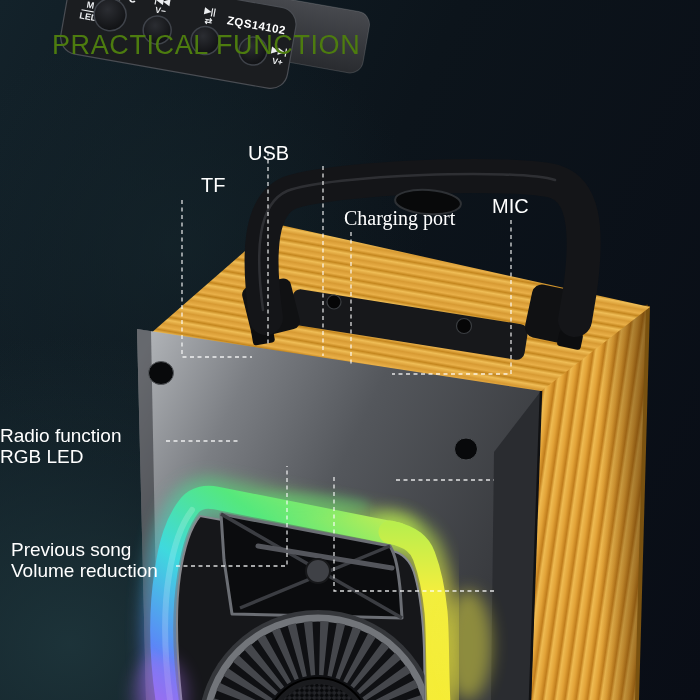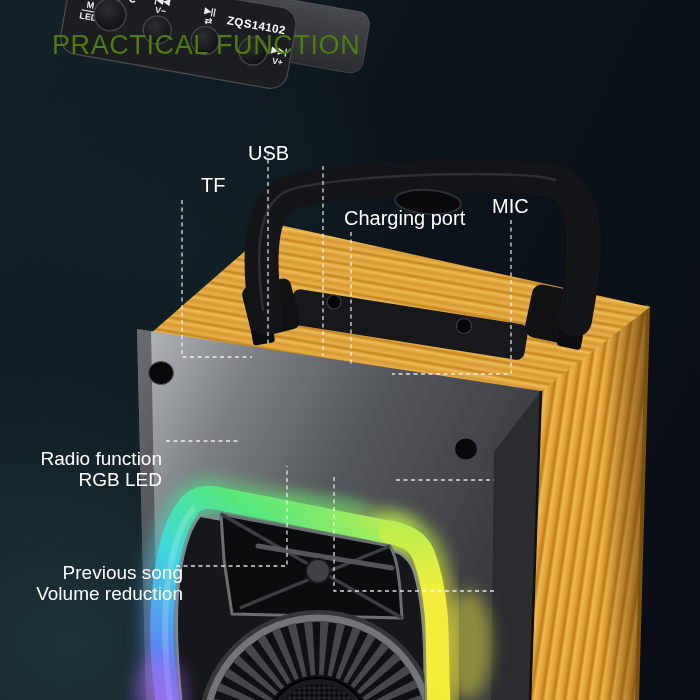--- a/index.html
+++ b/index.html
@@ -14,21 +14,21 @@
   .stage{position:absolute;inset:0;}
   svg.scene{position:absolute;left:0;top:0;}
   .page-title{
     position:absolute;left:36px;top:30px;
     color:#4d7c0f;font-size:27px;letter-spacing:.6px;font-weight:400;
     white-space:nowrap;
     margin-left:16px;
   }
   .lbl{position:absolute;color:#fff;font-size:20px;white-space:nowrap;}
   .lbl-block{position:absolute;color:#fff;font-size:19px;line-height:21px;}
-  .ta-r{text-align:right;margin-top:23px;}
+  .ta-r{}
   .ta-l{text-align:left;}
 </style>
 </head>
 <body>
 
 <div class="stage">
 
 <svg class="scene" width="700" height="700" viewBox="0 0 700 700">
   <defs>
     <linearGradient id="woodTopGrain" gradientUnits="userSpaceOnUse" x1="0" y1="0" x2="-2.4" y2="13.6" spreadMethod="repeat">
@@ -202,21 +202,21 @@
     <path d="M 176,566 L 287,566 L 287,466"></path>
     <path d="M 396,480 L 494,480"></path>
     <path d="M 334,477 L 334,591 L 497,591"></path>
   </g>
 </svg>
 
 <div class="page-title">PRACTICAL FUNCTION</div>
 
 <div class="lbl" style="left:174px;top:174px;margin-left:27px;">TF</div>
 <div class="lbl" style="left:248px;top:126px;margin-top:16px;">USB</div>
-<div class="lbl" style="left:344px;top:207px;">Charging port</div>
+<div class="lbl" style="left:344px;top:207px;font-family:Liberation Serif, serif;">Charging port</div>
 <div class="lbl" style="left:492px;top:195px;">MIC</div>
 
 <div class="lbl-block ta-r" style="left:0;top:425px;width:162px;">
   <div>Radio function</div>
   <div>RGB LED</div>
 </div>
 
 <div class="lbl-block ta-r" style="left:11px;top:539px;width:172px;">
   <div>Previous song</div>
   <div>Volume reduction</div>

